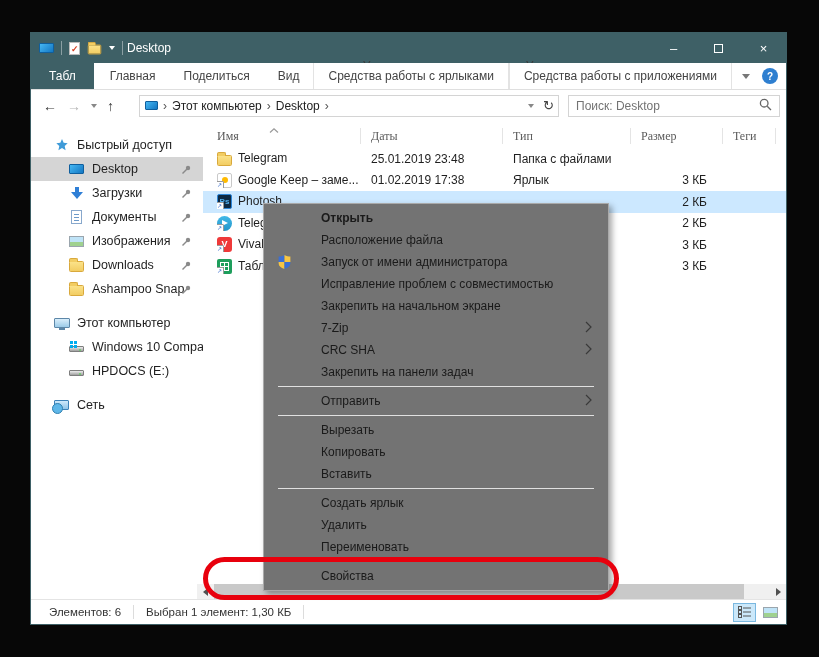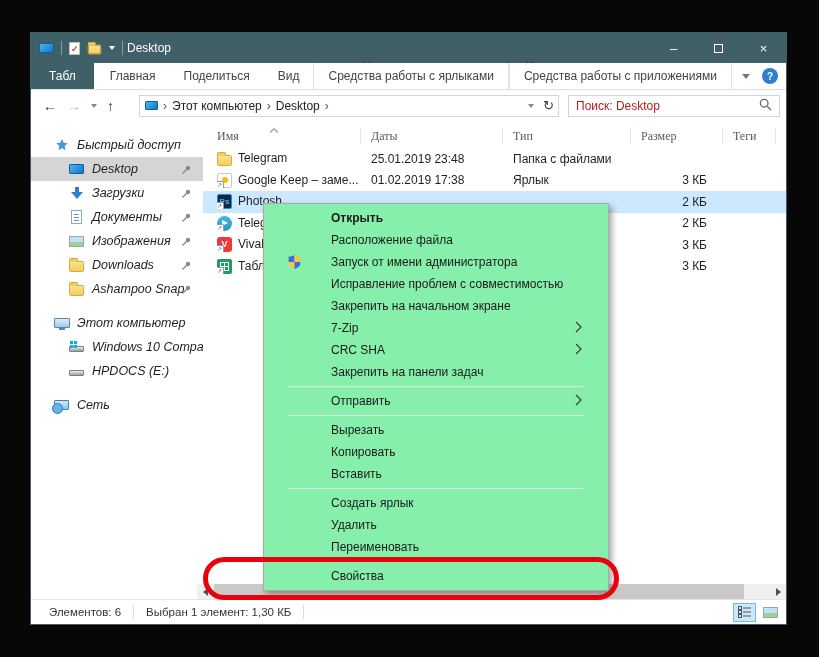--- a/index.html
+++ b/index.html
@@ -41,29 +41,29 @@
 
   
   .toolbar { height:31px; display:flex; align-items:center; flex:0 0 auto; padding-left:12px; }
   .nav-btns { display:flex; align-items:center; gap:10px; width:96px; font-size:14px; color:#333; }
   .nav-fwd { color:#b5b5b5; }
   .chev-sm { width:0; height:0; border-left:3.5px solid transparent; border-right:3.5px solid transparent; border-top:4px solid #888; }
   .addr-field { width:420px; height:22px; border:1px solid #d4d4d4; display:flex; align-items:center; padding:0 4px 0 5px; font-size:12px; color:#222; gap:5px; }
   .crumb-sep { color:#555; font-size:12px; }
   .addr-right { margin-left:auto; display:flex; align-items:center; gap:9px; }
   .refresh { font-family:"DejaVu Sans", sans-serif; color:#444; font-size:13px; }
-  .search-field { width:212px; height:22px; border:1px solid #d4d4d4; margin-left:9px; display:flex; align-items:center; padding:0 7px; font-size:12px; color:#b91c1c; }
+  .search-field { width:212px; height:22px; border:1px solid #d4d4d4; margin-left:9px; display:flex; align-items:center; padding:0 7px; font-size:12px; color:#737373; }
   .search-field .mag { margin-left:auto; }
 
   
   .main { flex:1 1 auto; display:flex; position:relative; overflow:hidden; }
 
   
   .sidebar { width:172px; flex:0 0 auto; padding-top:12px; font-size:12.5px; color:#1f1f1f; overflow:hidden; }
-  .side-item { height:24px; display:flex; align-items:center; gap:7px; padding-left:22px; position:relative; white-space:nowrap;font-style:italic; }
+  .side-item { height:24px; display:flex; align-items:center; gap:7px; padding-left:22px; position:relative; white-space:nowrap; }
   .side-item.child { padding-left:37px; }
   .side-item.selected { background:#d5d5d5; }
   .side-gap { height:10px; }
   .sic { width:17px; display:flex; justify-content:center; flex:0 0 auto; }
   .pin { position:absolute; right:12px; top:7px; }
   .ic-dl { position:relative; width:12px; height:13px; }
   .ic-dl::before { content:""; position:absolute; left:4px; top:0; width:4px; height:6px; background:#2f7fd6; }
   .ic-dl::after { content:""; position:absolute; left:0; top:5px; border-left:6px solid transparent; border-right:6px solid transparent; border-top:7px solid #2f7fd6; }
   .ic-doc { width:11px; height:14px; background:#fff; border:1px solid #88a8cc; position:relative; }
   .ic-doc::before { content:""; position:absolute; left:2px; top:3px; width:5px; height:1px; background:#6b99c9; box-shadow:0 3px 0 #6b99c9, 0 6px 0 #6b99c9; }
@@ -94,22 +94,22 @@
   .ic-tg { position:absolute; inset:0; border-radius:50%; background:linear-gradient(#41b8e8,#2596c9); }
   .ic-tg::after { content:""; position:absolute; left:5px; top:4.5px; border-top:3px solid transparent; border-bottom:3px solid transparent; border-left:6px solid #fff; }
   .ic-vv { position:absolute; inset:0; border-radius:3px; background:#ef3939; color:#fff; font-size:9px; font-weight:bold; text-align:center; line-height:14px; }
   .ic-sheet { position:absolute; inset:0; border-radius:2px; background:#1e9e5c; }
   .ic-sheet::after { content:""; position:absolute; inset:3px; border:1px solid #fff;
      background-image:linear-gradient(to right, transparent 45%, #fff 45%, #fff 58%, transparent 58%),
                       linear-gradient(to bottom, transparent 45%, #fff 45%, #fff 58%, transparent 58%); }
   .folder-sm { position:absolute; inset:1px 0; }
 
   
-  .ctx-menu { position:absolute; left:232px; top:170px; width:346px; background:#86efac;
-              border:1px solid #a9a9a9; box-shadow:3px 3px 6px rgba(0,0,0,.35); padding:3px 14px;
+  .ctx-menu { position:absolute; left:232px; top:170px; width:346px; background:#737373;
+              border:1px solid #a9a9a9; box-shadow:3px 3px 6px rgba(0,0,0,.35); padding:3px 4px;
               z-index:5; font-size:12px; color:#1a1a1a; }
   .mi { height:22px; display:flex; align-items:center; padding:0 12px 0 53px; position:relative; white-space:nowrap; }
   .mi.bold { font-weight:bold; }
   .mi-ic { position:absolute; left:10px; top:4px; }
   .mi-arrow { margin-left:auto; }
   .msep { height:1px; background:#e0e0e0; margin:3px 10px; }
 
   
   .annotation { position:absolute; left:172px; top:524px; width:416px; height:43px;
                 border:5px solid #e8000d; border-radius:22px; z-index:10; pointer-events:none; }

